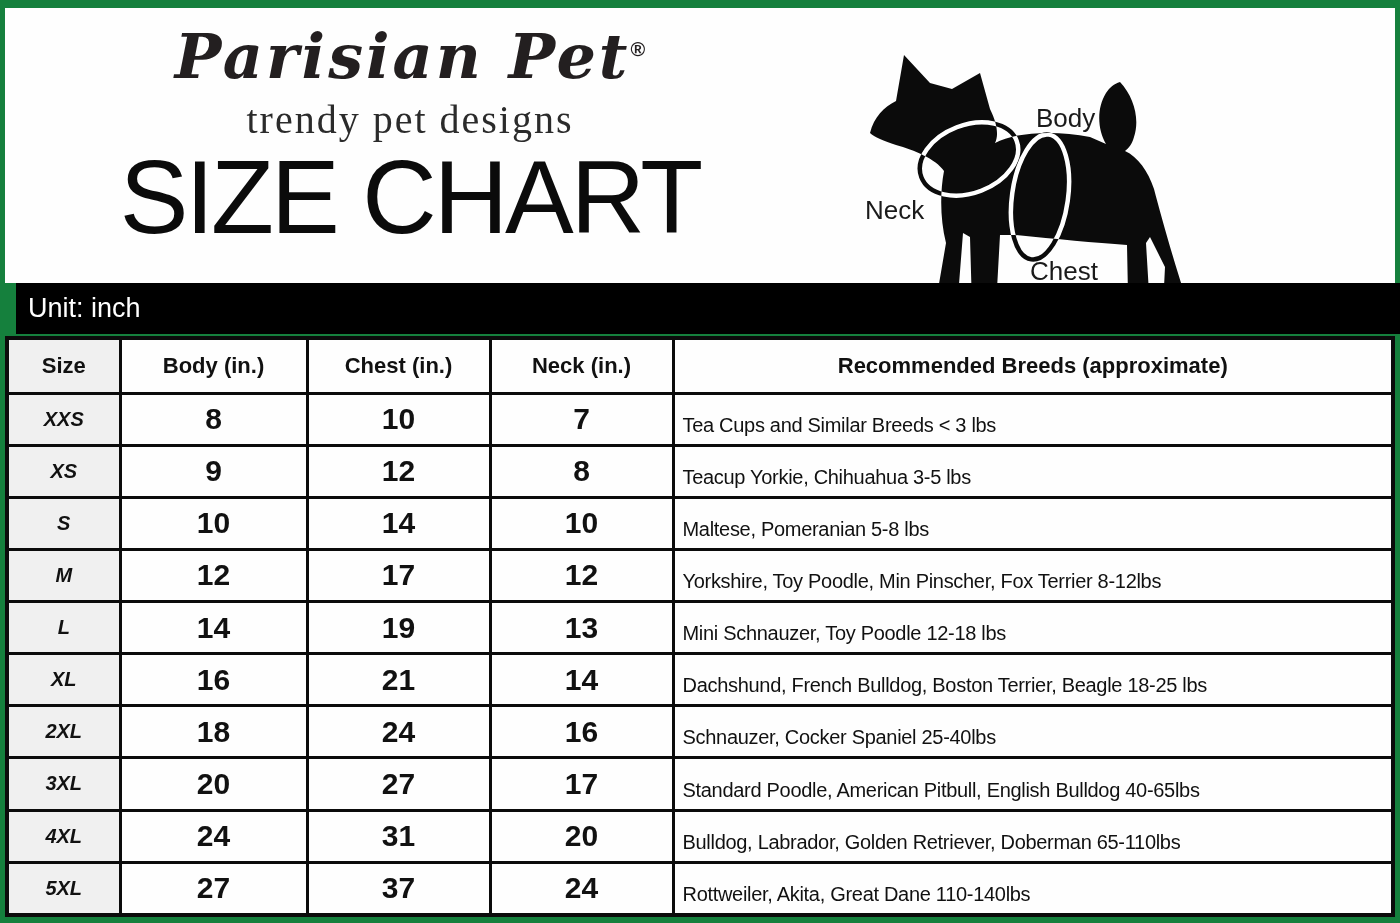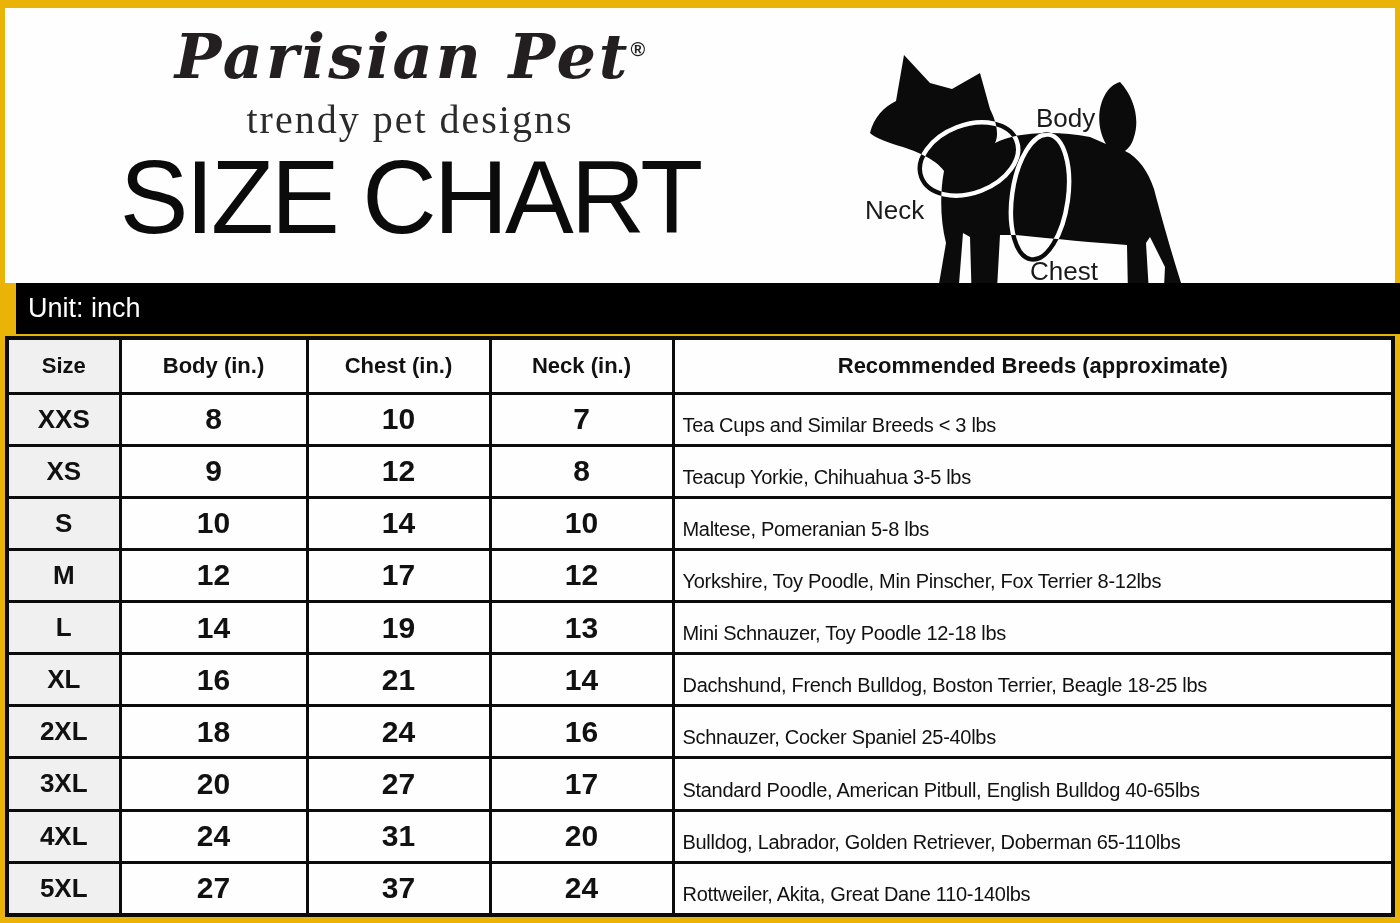--- a/index.html
+++ b/index.html
@@ -1,18 +1,18 @@
 <!DOCTYPE html>
 <html><head>
 <meta charset="utf-8">
 <style>
   html,body { margin:0; padding:0; background:#444; }
   .page {
     position:relative; width:1400px; height:923px;
-    background:#eab308; overflow:hidden;
+    background:#15803d; overflow:hidden;
     font-family:"Liberation Sans", sans-serif; color:#111;
   }
   
   .top-section {
     position:absolute; left:5px; top:8px; width:1390px; height:275px;
     background:#fefefe;
   }
   .brand-block {
     position:absolute; left:85px; top:0; width:640px; text-align:center;
     padding-top:12px;
@@ -59,21 +59,21 @@
   .size-table thead tr { height:55px; }
   .size-table th { font-size:22px; font-weight:bold; text-align:center; vertical-align:middle; }
   .size-table td {
     font-size:30px; font-weight:bold; text-align:center; vertical-align:middle;
   }
   .col-size { width:113px; }
   .col-body { width:187px; }
   .col-chest { width:183px; }
   .col-neck { width:183px; }
   th.size-head, td.size-cell { background:#f0f0f0; }
-  td.size-cell { font-size:26px; }
+  td.size-cell { font-size:20px;font-style:italic; }
   td.breeds-cell {
     text-align:left; font-weight:normal; font-size:20px;
     vertical-align:bottom; padding:0 4px 7px 8px; letter-spacing:-0.3px;
     white-space:nowrap; overflow:hidden;
   }
 </style>
 </head>
 <body>
 
 <div class="page">

